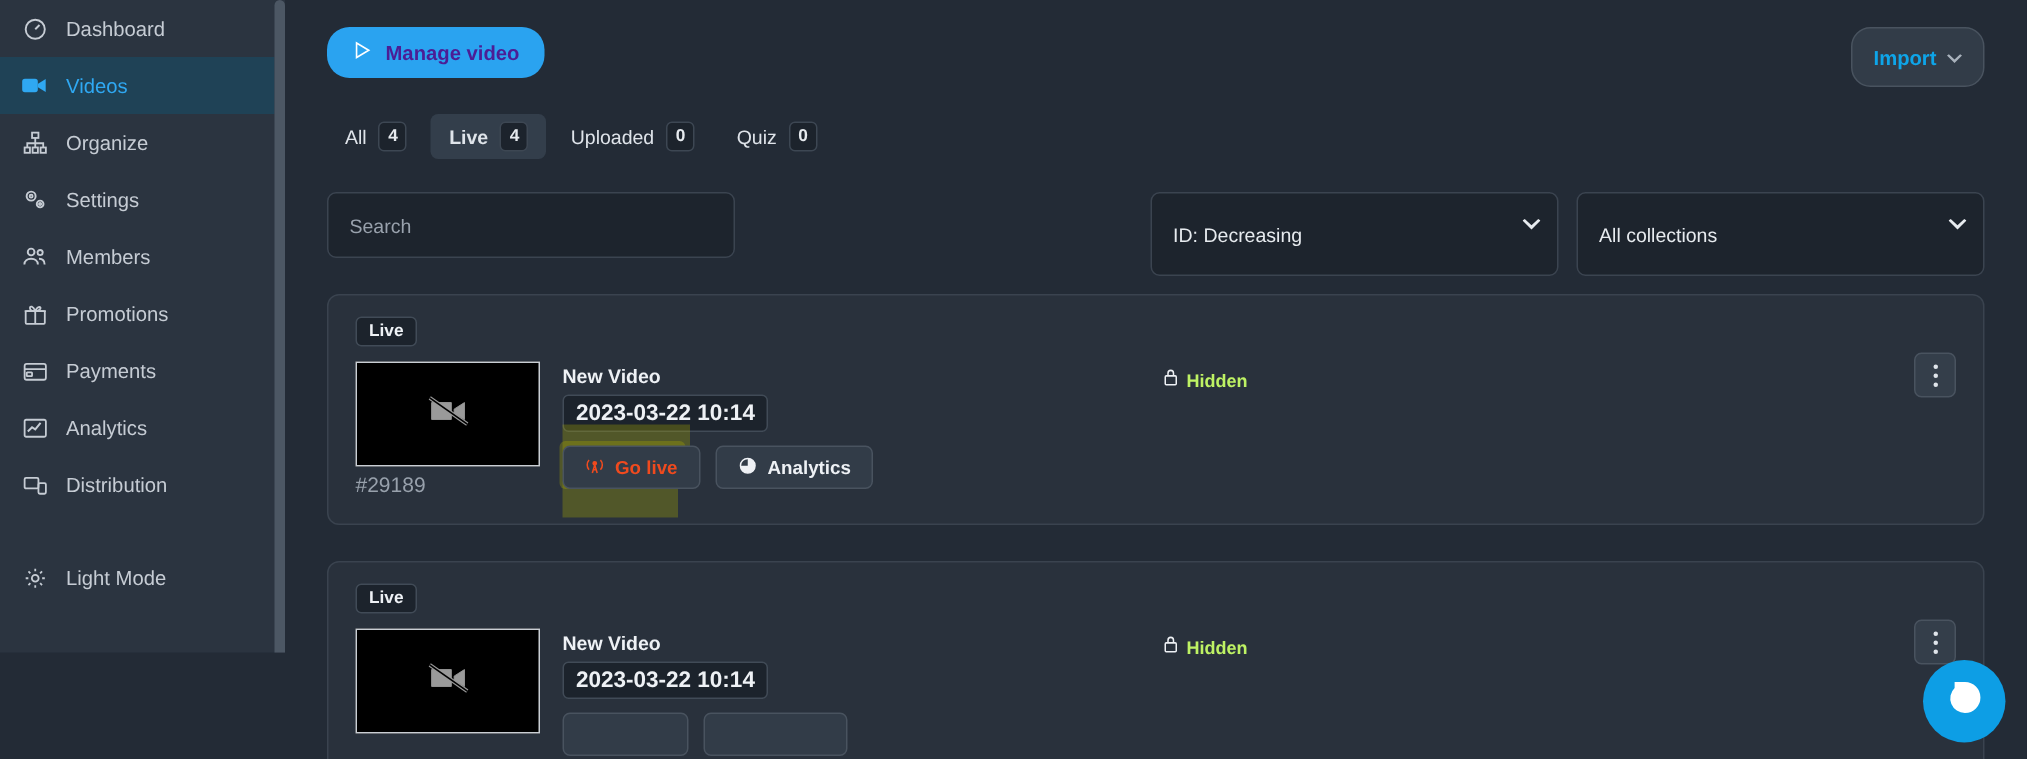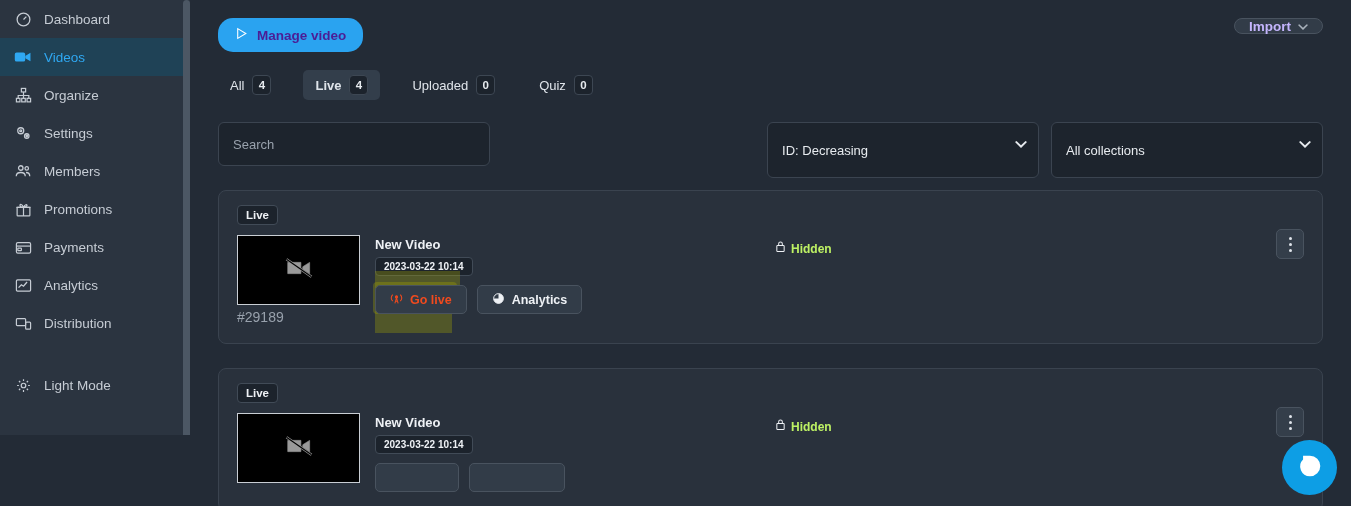--- a/index.html
+++ b/index.html
@@ -76,29 +76,29 @@
     display: inline-flex; align-items: center; gap: 9px;
     background: #2aa3f0; color: #4c1d95;
     border: none; border-radius: 15px;
     height: 34px; padding: 0 17px;
     font-size: 13.5px; font-weight: bold;
     cursor: pointer;
     font-family: "Liberation Sans", sans-serif;
   }
   .btn-import {
     display: inline-flex; align-items: center; gap: 7px;
-    background: #323c48; color: #c4b5fd;
+    background: #323c48; color: #0ea5e9;
     border: 1px solid #49535f; border-radius: 13px;
-    height: 16px; padding: 0 14px;
+    height: 40px; padding: 0 14px;
     font-size: 13.5px; font-weight: bold;
     cursor: pointer;
     font-family: "Liberation Sans", sans-serif;
   }
 
-  .tabs { display: flex; align-items: flex-start; gap: 20px; margin-top: 18px; }
+  .tabs { display: flex; align-items: flex-start; gap: 4px; margin-top: 18px; }
   .tab {
     display: inline-flex; align-items: center; gap: 8px;
     height: 30px; padding: 0 12px;
     border-radius: 5px;
     color: #dfe4ea; font-size: 13px;
     cursor: pointer; user-select: none;
   }
   .tab.active { background: #333e4b; font-weight: bold; }
   .tab .cnt {
     background: #1c232c; border: 1px solid #3d4753;
@@ -168,21 +168,21 @@
     border: 1px solid #c9ced4;
     display: flex; align-items: center; justify-content: center;
   }
   .vid-id { color: #98a1ac; font-size: 14px; margin-top: 4px; }
   .info-col { flex: 0 0 400px; padding-top: 2px; position: relative; }
   .vid-title { color: #eef1f5; font-size: 13px; font-weight: bold; }
   .vid-date {
     display: inline-block; margin-top: 5px;
     background: #1c232c; border: 1px solid #414b57;
     border-radius: 4px;
-    color: #eef1f5; font-size: 10px; font-weight: bold;
+    color: #eef1f5; font-size: 15px; font-weight: bold;
     padding: 3px 8px;
   }
   .act-row { display: flex; gap: 10px; margin-top: 9px; position: relative; }
   .btn-golive, .btn-analytics {
     display: inline-flex; align-items: center; justify-content: center; gap: 7px;
     height: 29px; padding: 0 14px;
     border-radius: 5px;
     font-size: 12.5px; font-weight: bold;
     cursor: pointer; border: 1px solid #49535f;
     background: #323c48; color: #eef1f5;

